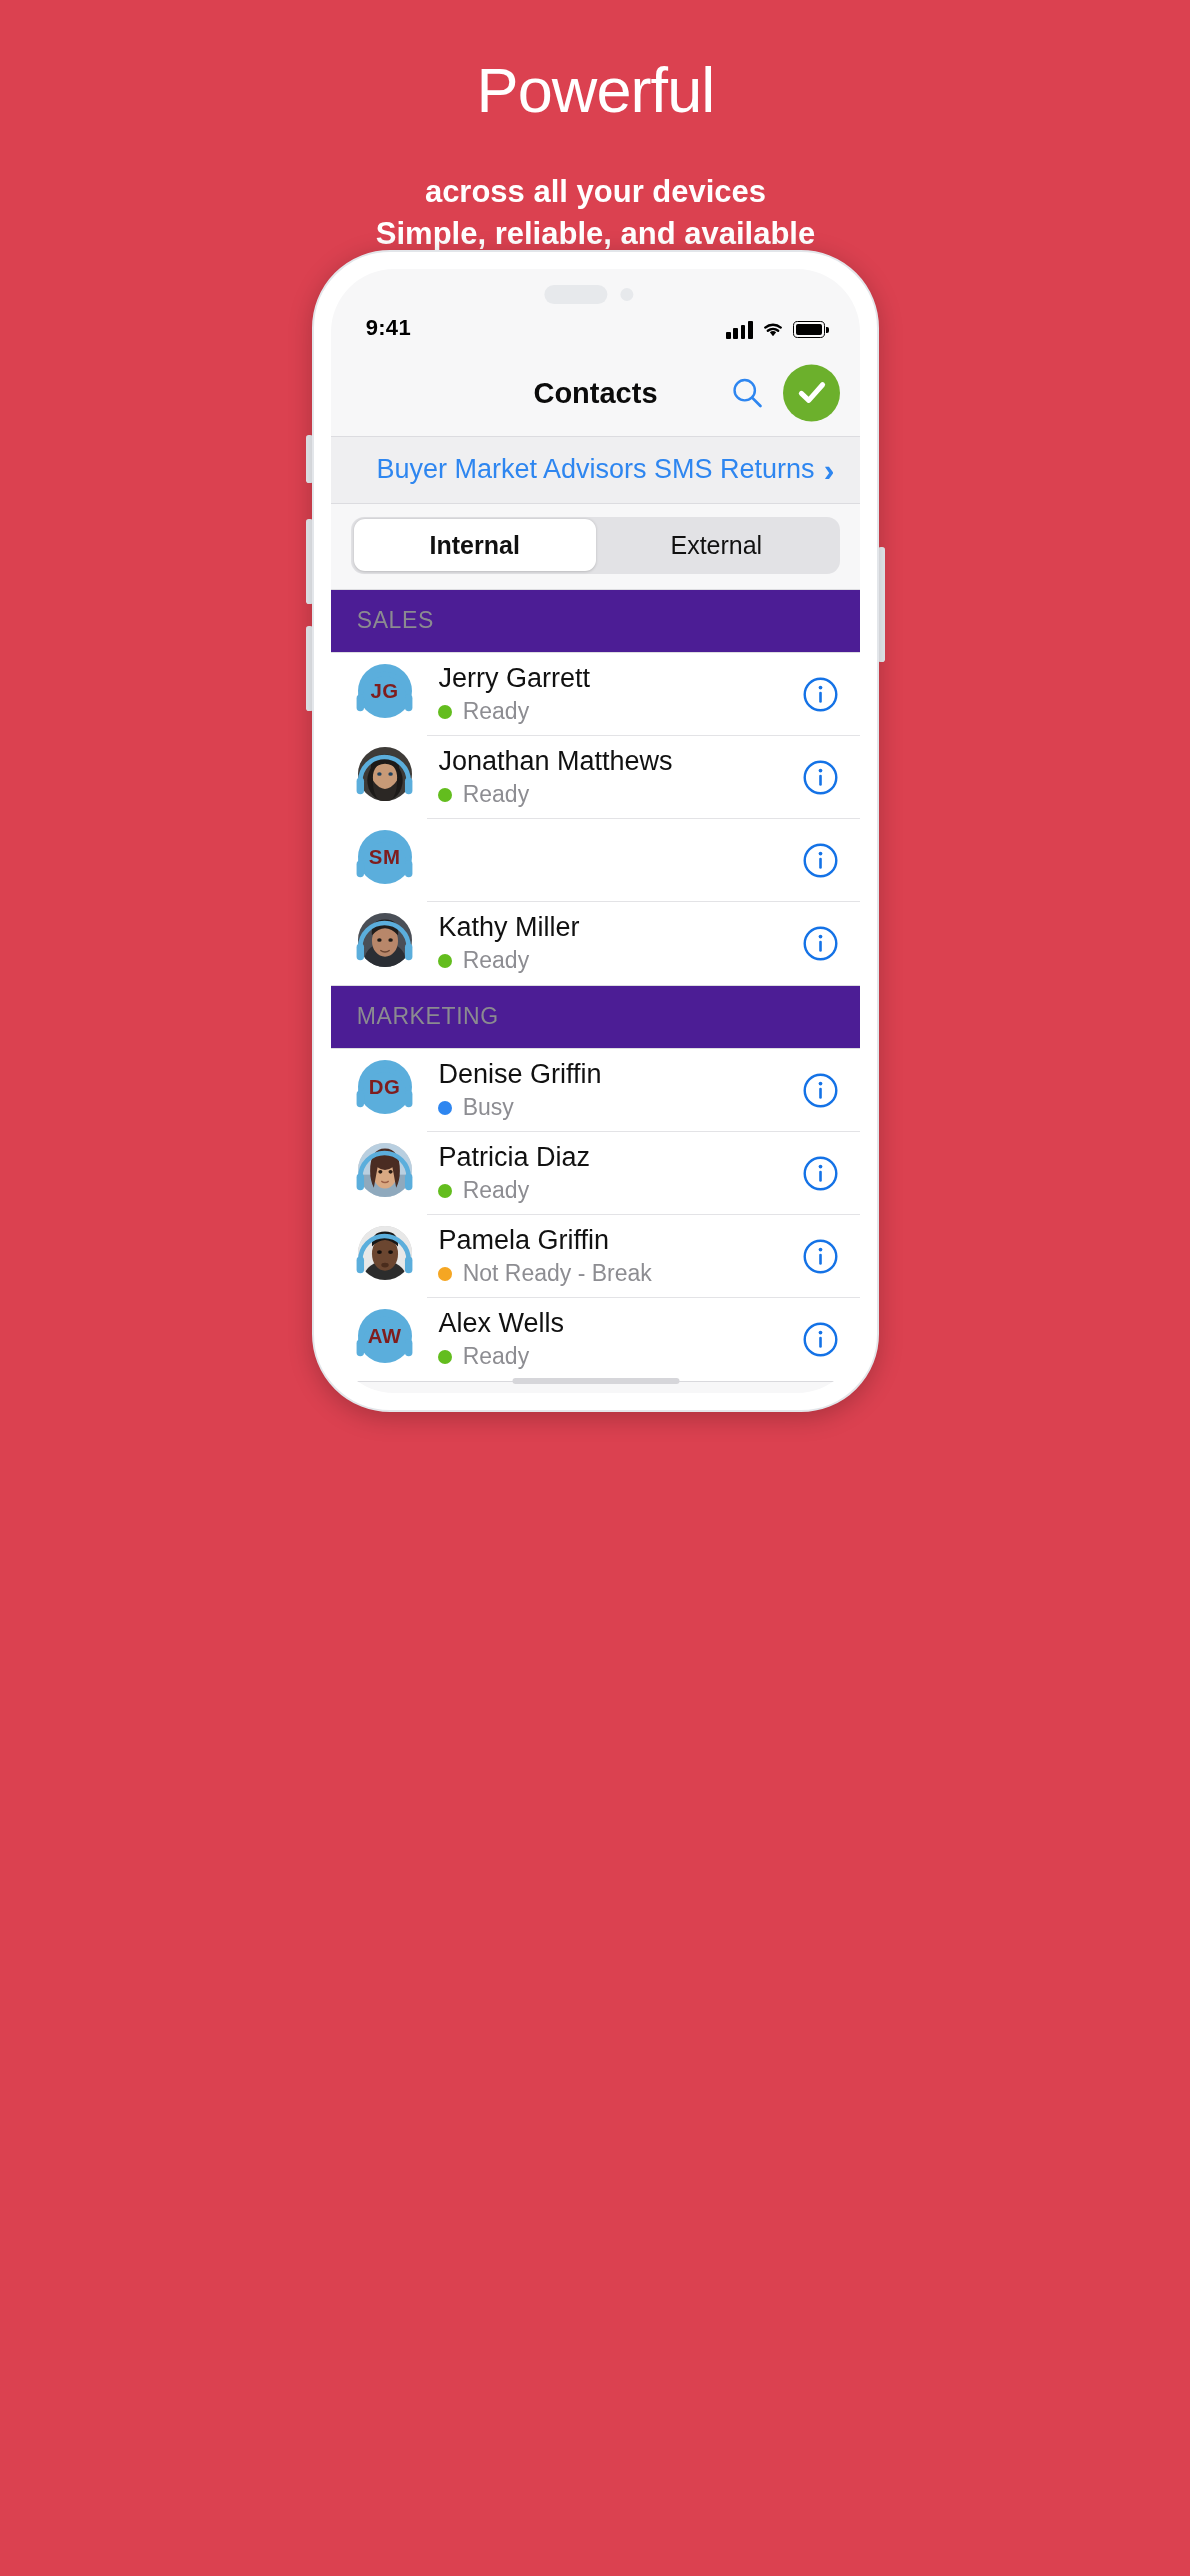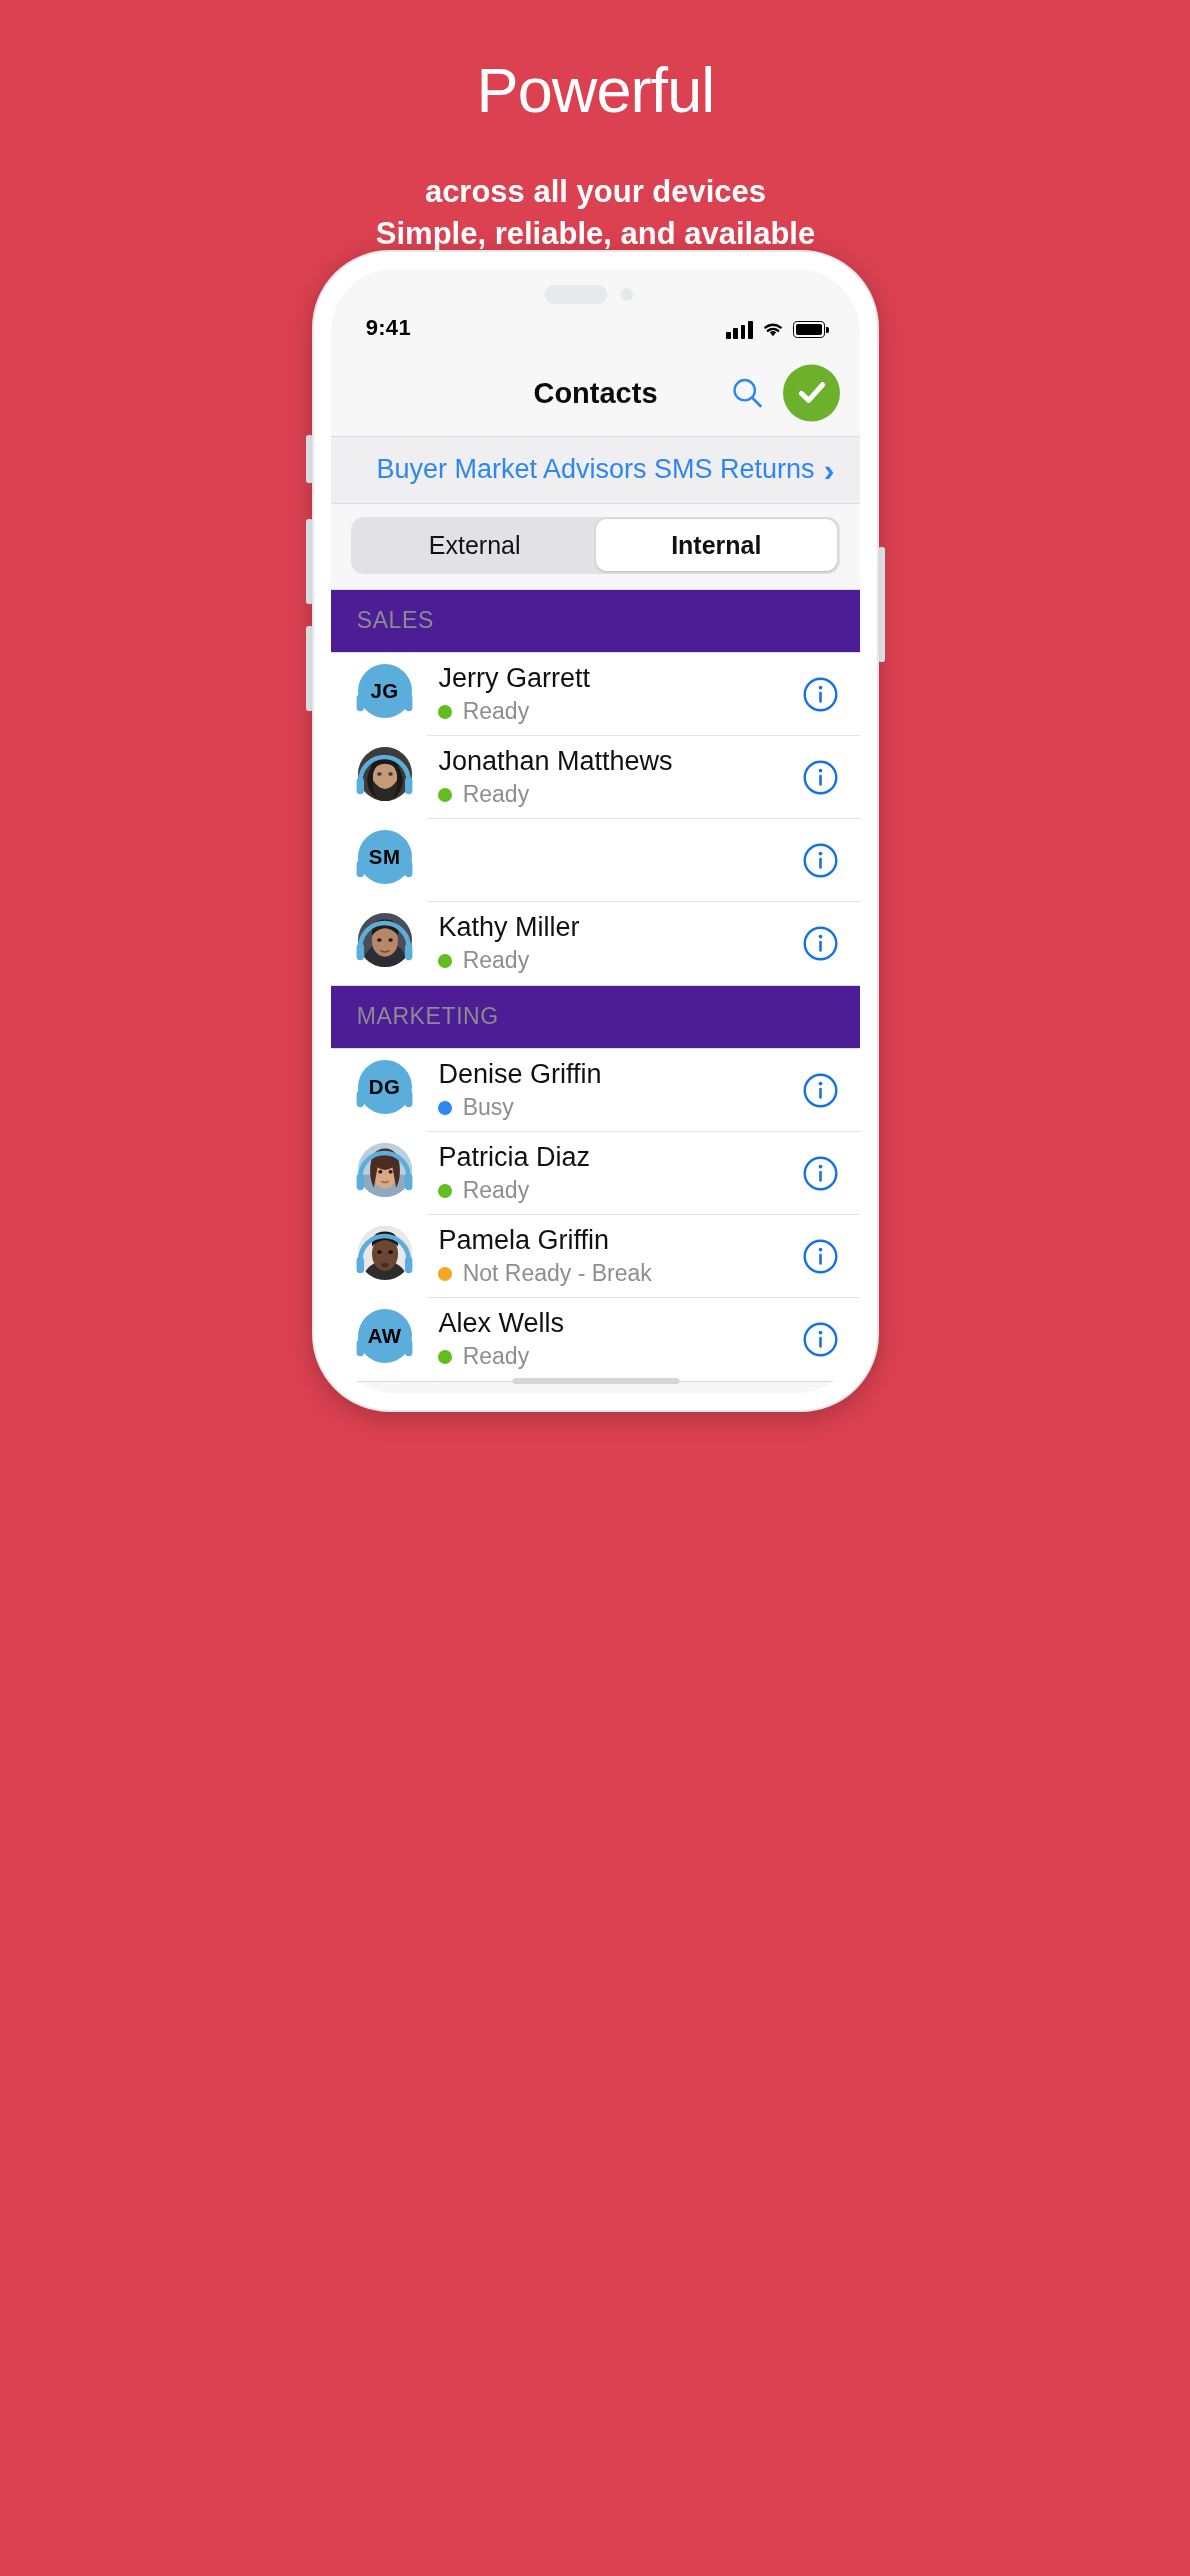--- a/index.html
+++ b/index.html
@@ -172,21 +172,21 @@
     position:relative;
     width:67px; height:67px;
     flex:0 0 67px;
     margin-right:20.4px;
   }
   .avatar {
     position:absolute; left:6.5px; top:3.7px;
     width:54px; height:54px; border-radius:50%;
     background:#5BAEDC;
     display:flex; align-items:center; justify-content:center;
-    color:#000000; font-size:20.4px; font-weight:bold; letter-spacing:0.5px;
+    color:#7f1d1d; font-size:20.4px; font-weight:bold; letter-spacing:0.5px;
     overflow:hidden;
   }
   .avatar.photo { background:#cfcfcf; }
   .avatar svg { width:100%; height:100%; display:block; }
   .headset {
     position:absolute; left:0; top:0; width:67px; height:67px;
     pointer-events:none;
   }
   .name { font-size:27px; color:#111; line-height:1.15; }
   .status-line { display:flex; align-items:center; gap:10.2px; margin-top:3.7px; }
@@ -267,22 +267,22 @@
         </div>
       </div>
 
       <div class="banner">
         <div class="banner-text">Buyer Market Advisors SMS Returns</div>
         <div class="banner-chev">›</div>
       </div>
 
       <div class="seg-wrap">
         <div class="segmented">
+          <div class="seg active">Internal</div>
           <div class="seg">External</div>
-          <div class="seg active">Internal</div>
         </div>
       </div>
 
       <div class="section-head">SALES</div>
       <div class="list">
 
         <div class="row">
           <div class="avatar-wrap">
             <div class="avatar">JG</div>
             <svg class="headset" viewBox="0 0 72 72">

